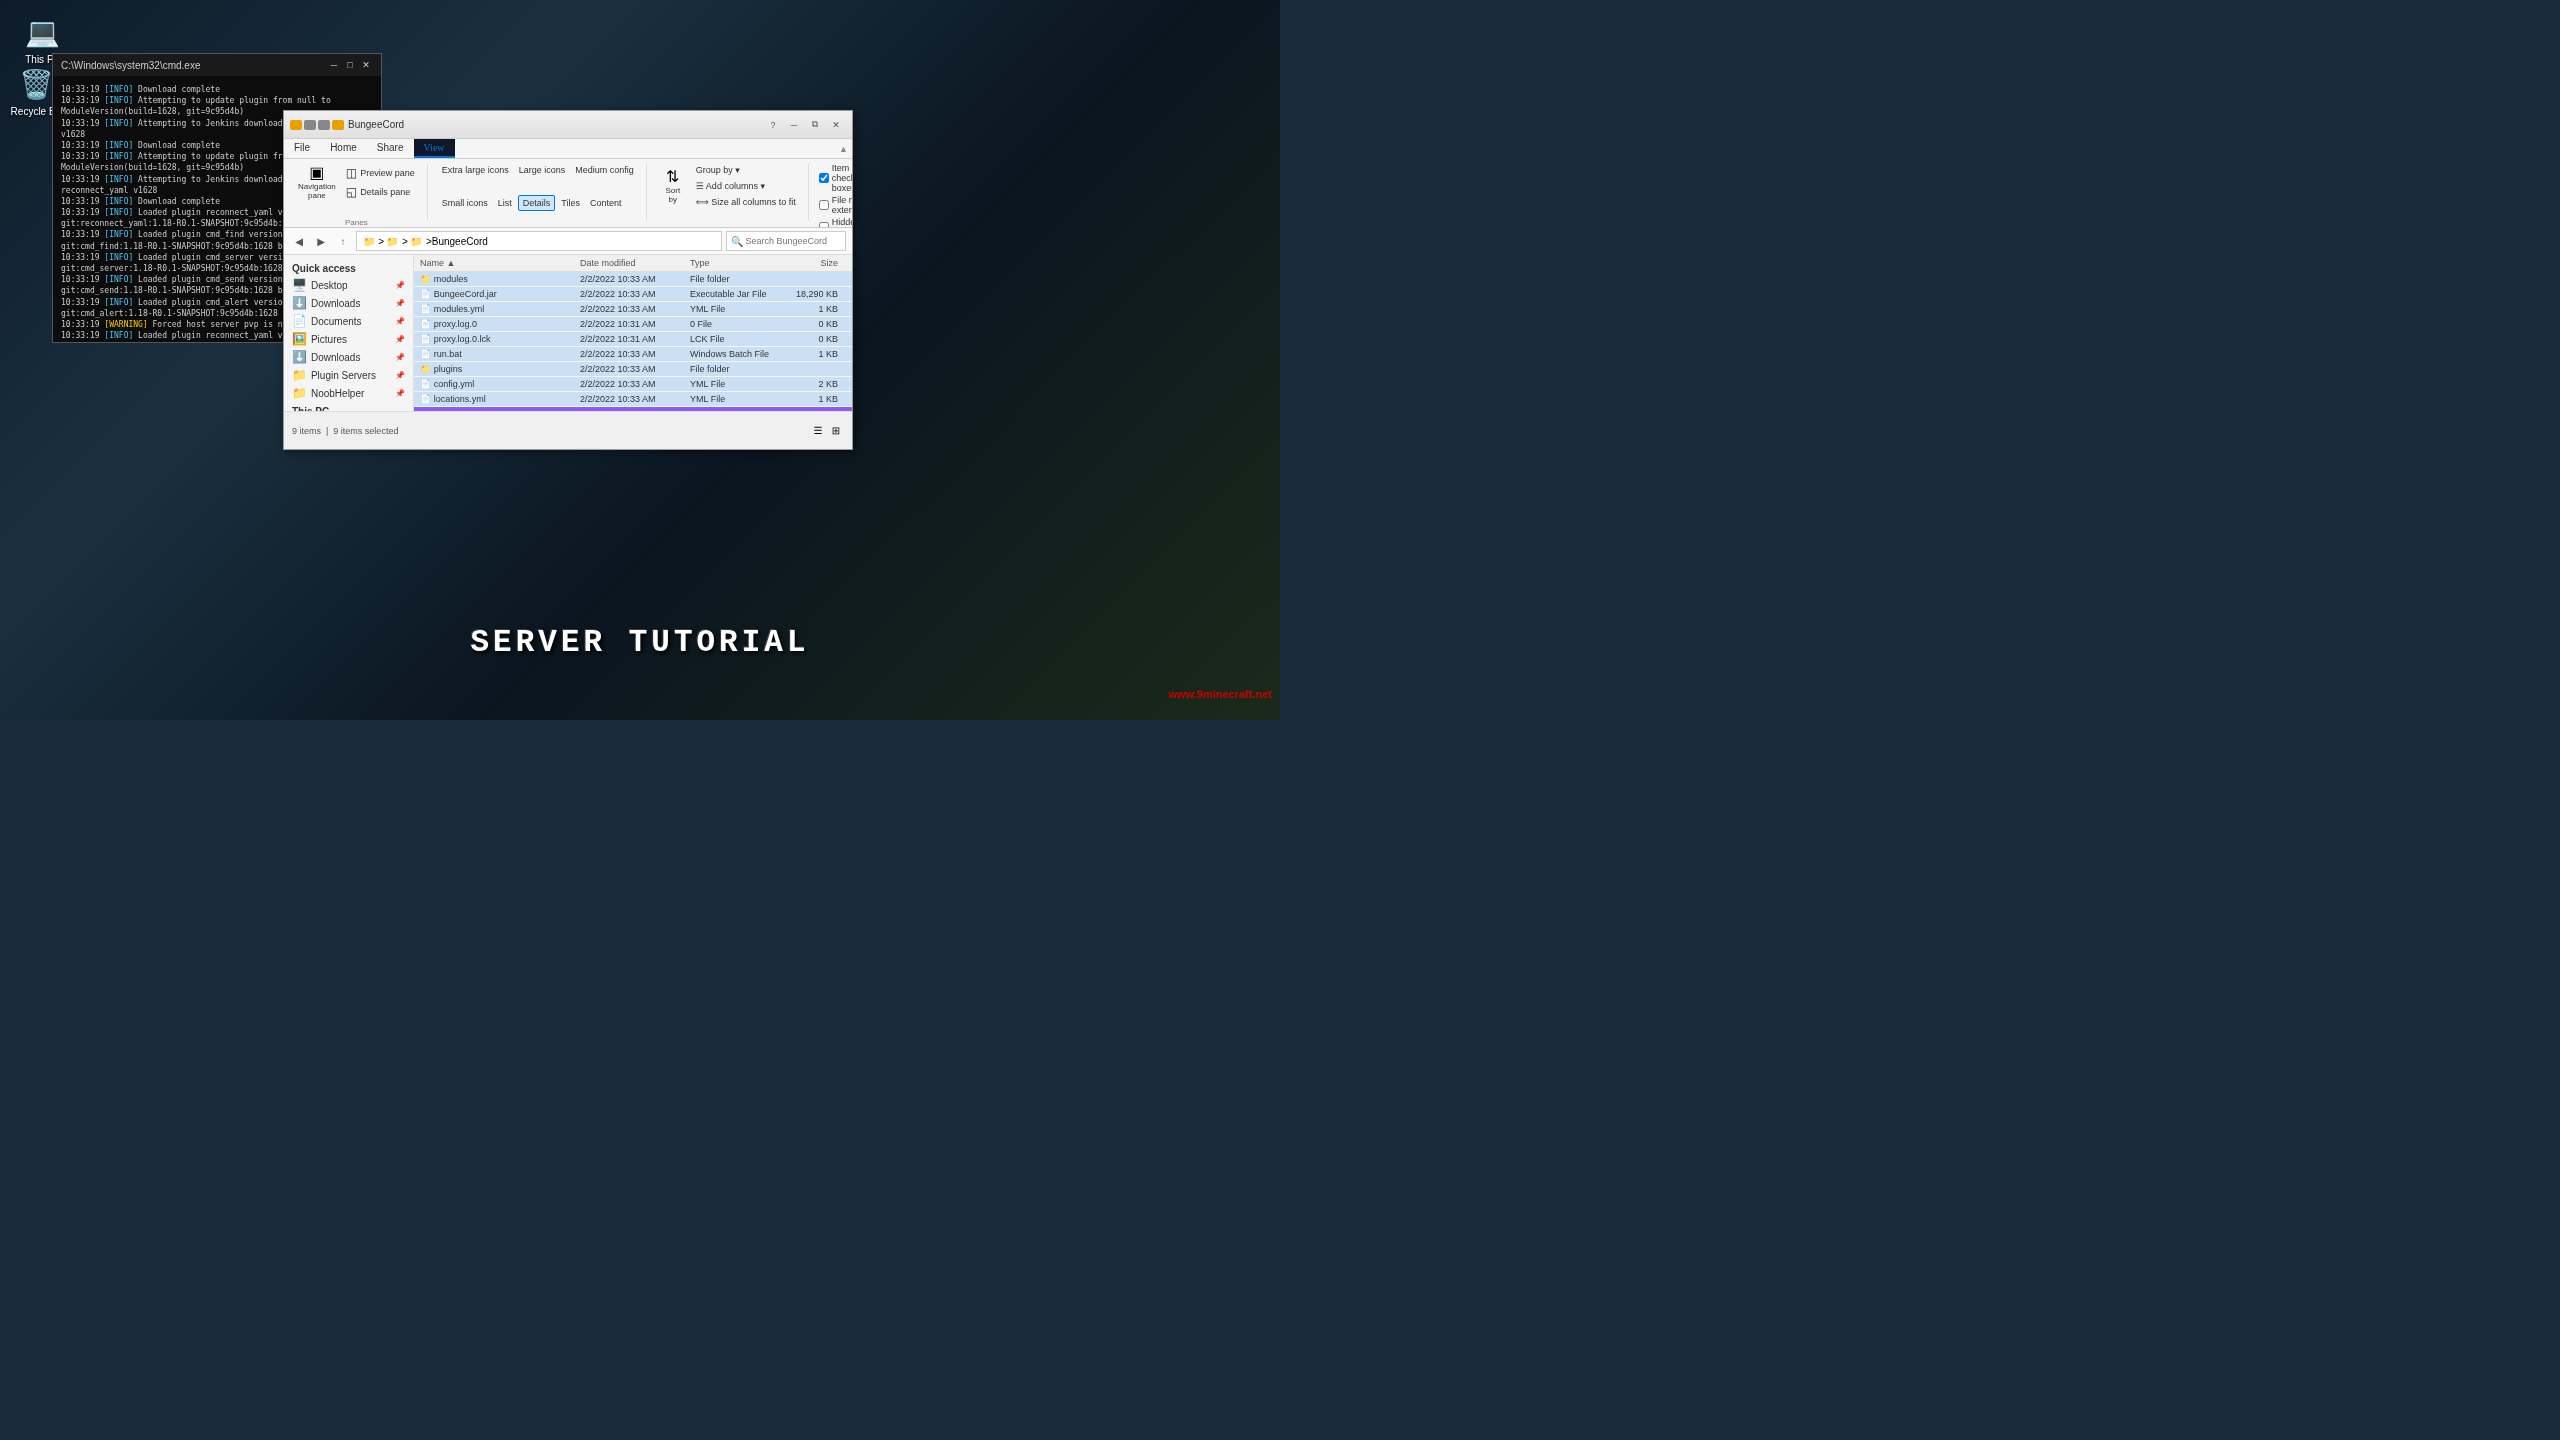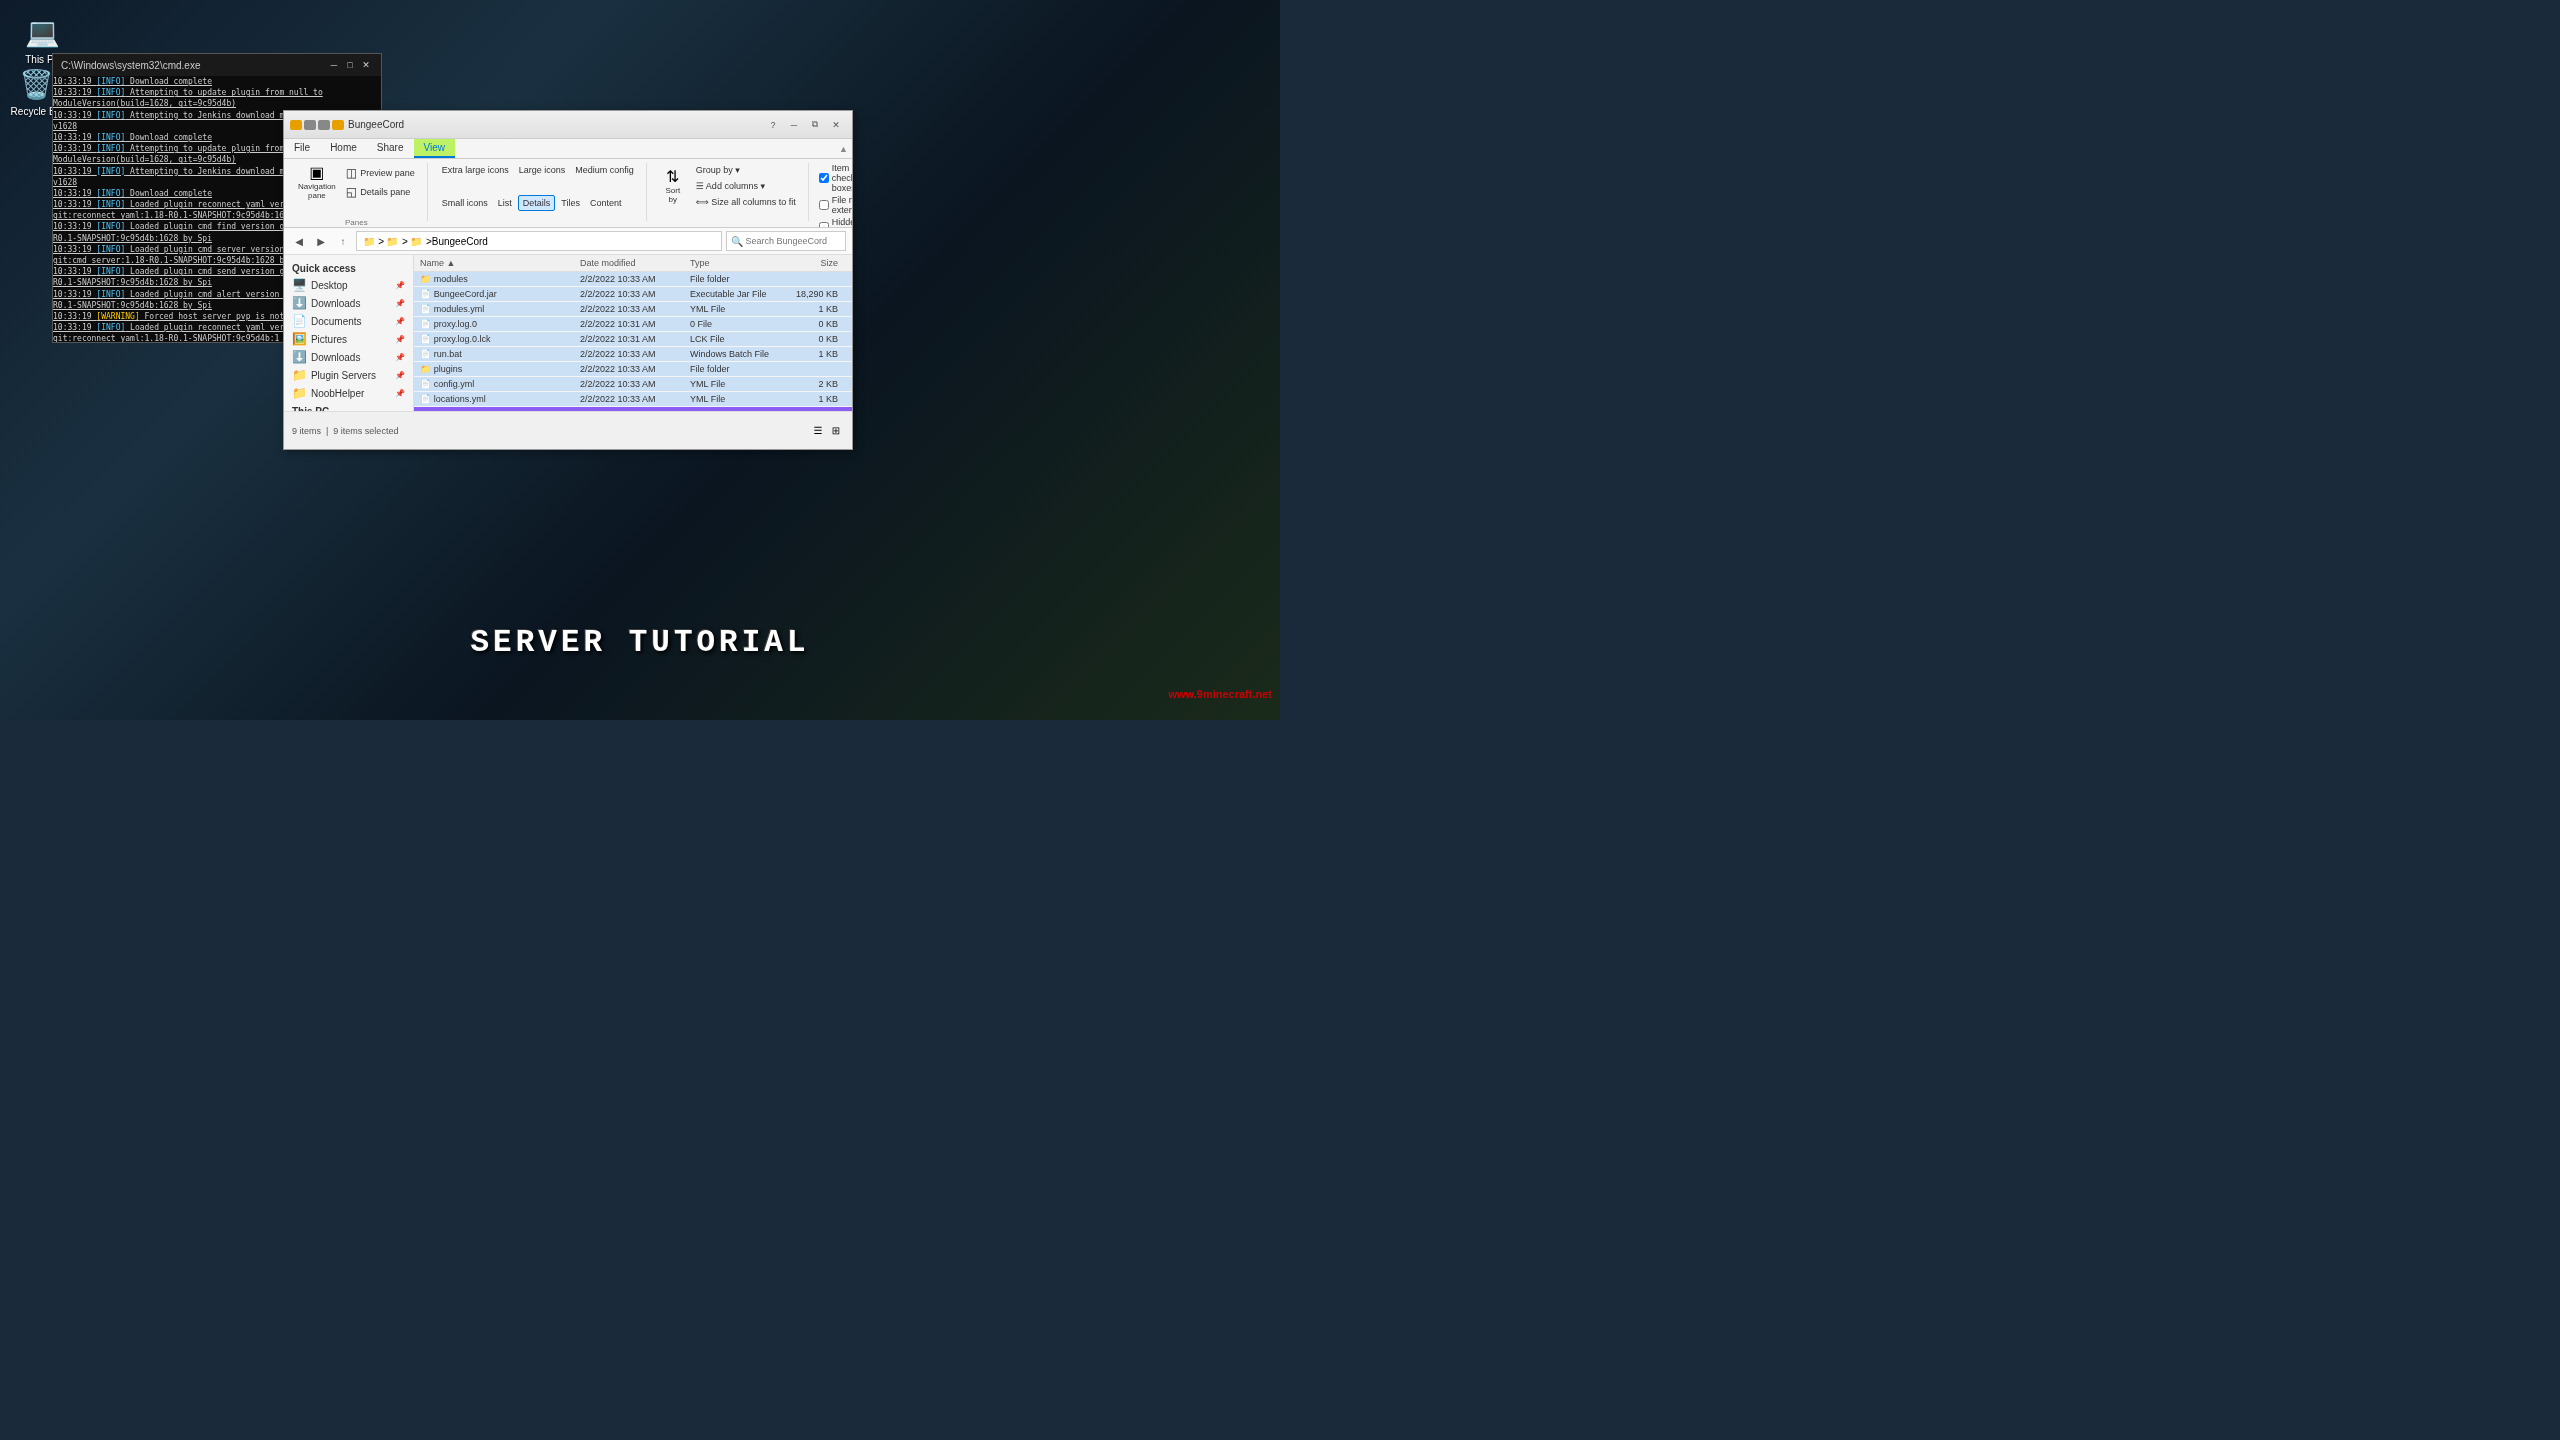--- a/index.html
+++ b/index.html
@@ -83,26 +83,25 @@
       align-items: center;
       justify-content: center;
       font-size: 9px;
       cursor: pointer;
       color: #ccc;
     }
 
     .cmd-content {
       flex: 1;
       overflow: hidden;
-      padding: 0;
+      padding: 8px;
       color: #ccc;
       font-family: 'Consolas', monospace;
       font-size: 8px;
       line-height: 1.4;
-      text-decoration: underline;
     }
     .cmd-line { display: block; }
     .cmd-info { color: #4fc3f7; }
     .cmd-warn { color: #ffcc00; }
 
     
     .explorer-window {
       position: absolute;
       top: 110px;
       left: 283px;
@@ -170,23 +169,24 @@
       border-bottom: 1px solid #ccc;
     }
     .ribbon-tab {
       padding: 3px 10px;
       font-size: 10px;
       color: #333;
       cursor: pointer;
       border-bottom: 2px solid transparent;
     }
     .ribbon-tab.active {
-      background: #bef264;
+      background: #0f172a;
       border-bottom: 2px solid #0078d7;
       color: #0078d7;
+      font-family: Liberation Serif, serif;
     }
 
     .ribbon-content {
       display: flex;
       padding: 4px 6px;
       gap: 6px;
       align-items: flex-start;
       height: 68px;
       overflow: hidden;
     }

